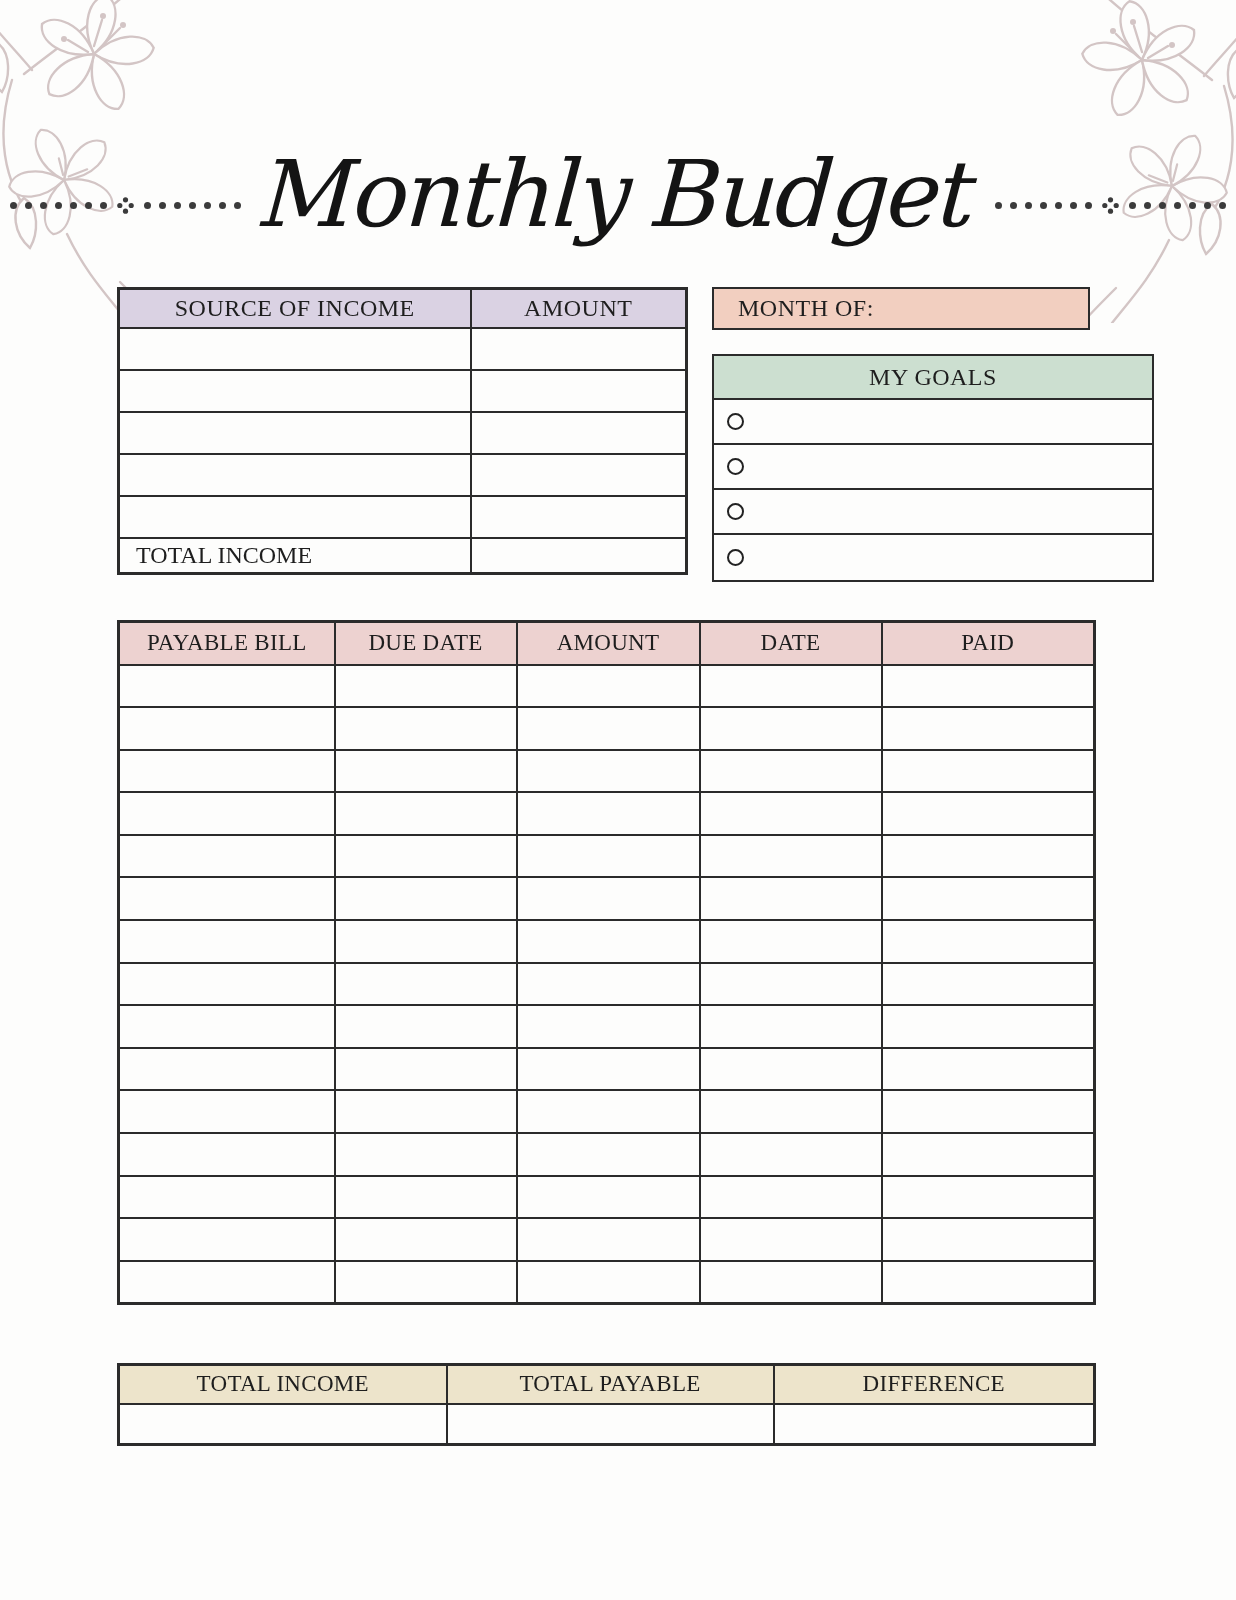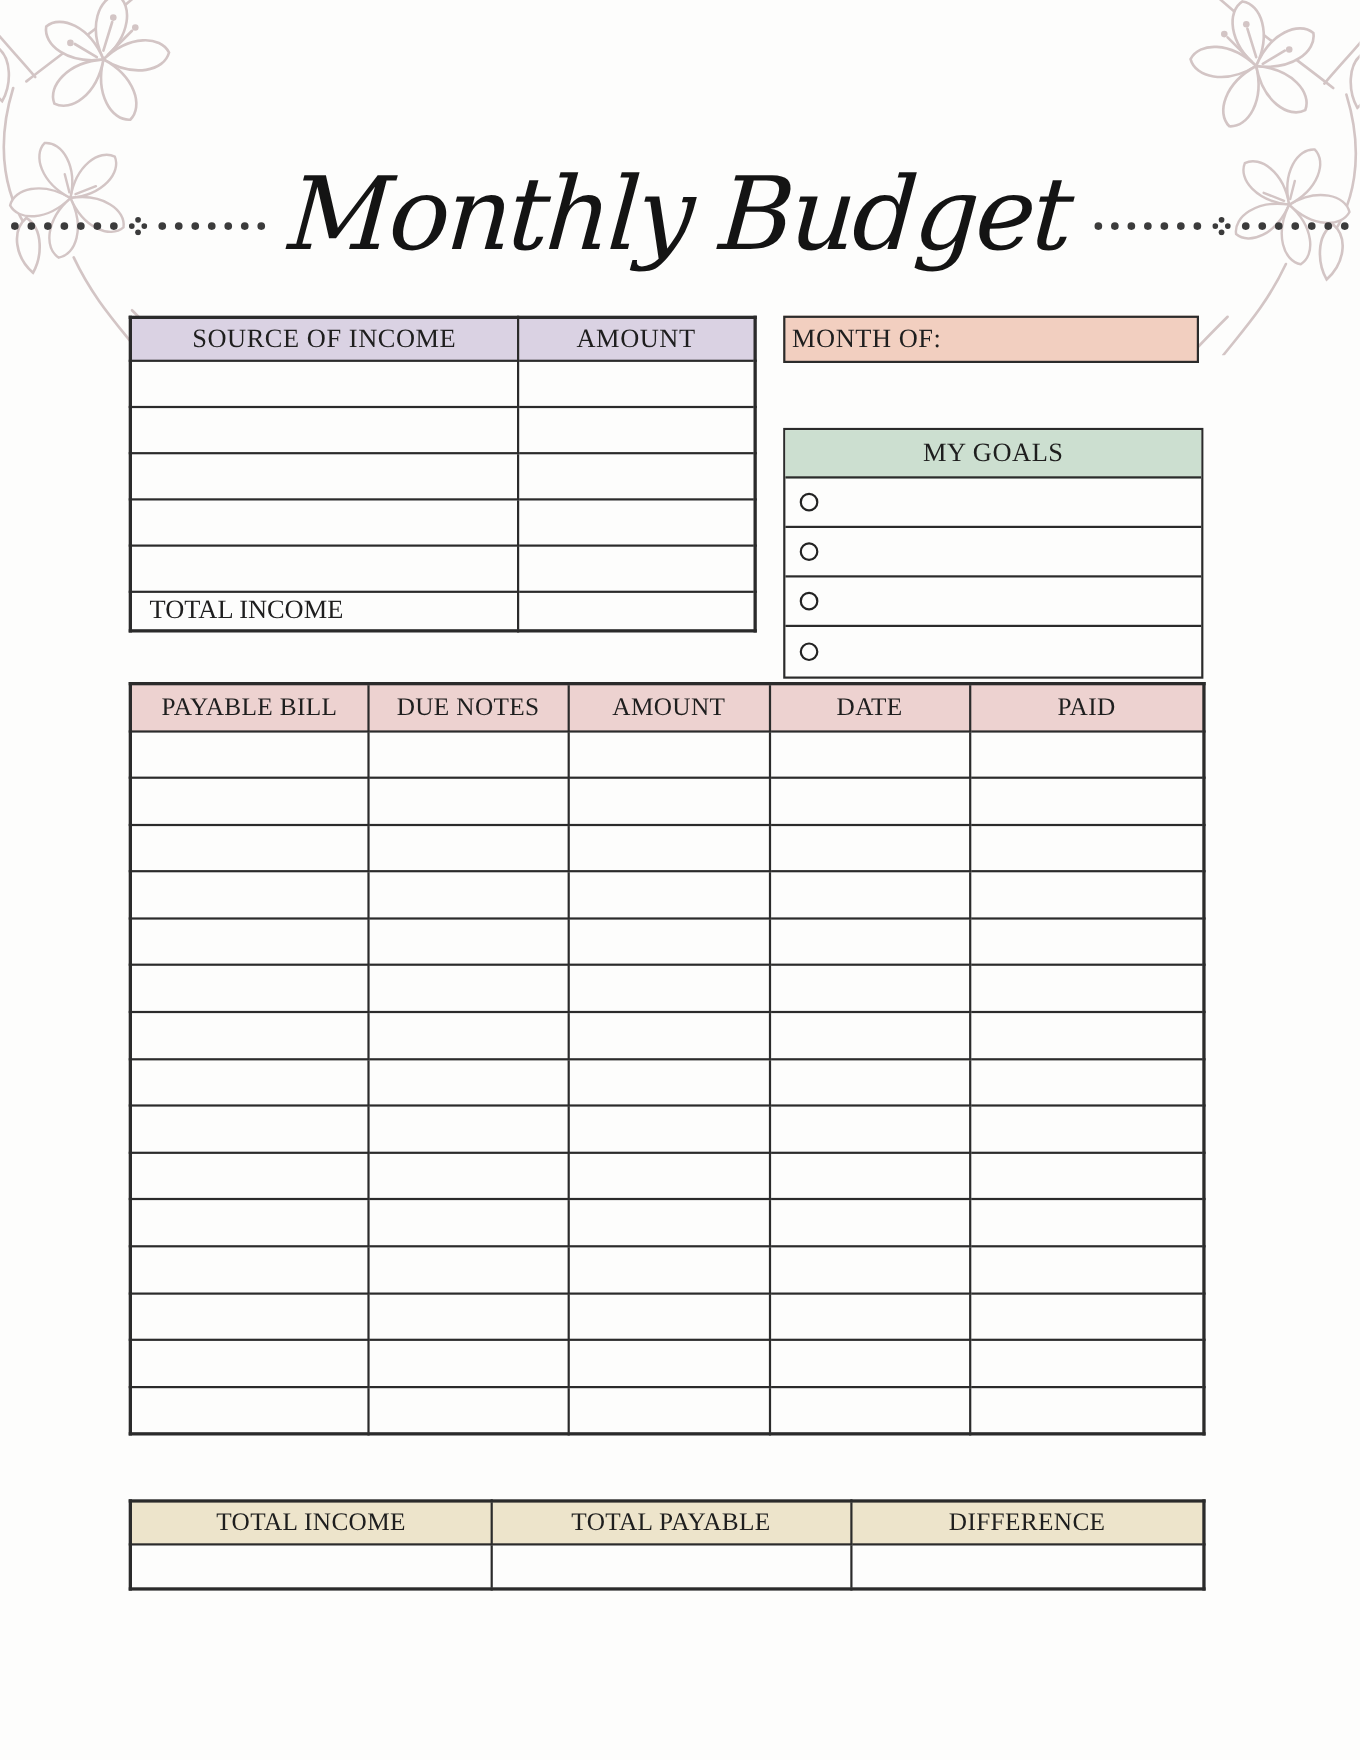--- a/index.html
+++ b/index.html
@@ -42,24 +42,24 @@
   
   .income-table{left:117px;top:287px;width:568px;}
   .income-table th{height:39px;background:var(--c-lavender);font-size:24px;letter-spacing:.5px;margin-top:10px;}
   .income-table td{height:42px;}
   .income-table .total-row td{height:36px;}
   .total-label{font-size:24px;text-align:left;padding-left:16px;}
   
   .month-box{
     position:absolute;left:712px;top:287px;width:378px;height:43px;
     background:var(--c-peach);border:2px solid var(--c-border);
-    display:flex;align-items:center;padding-left:6px;font-size:24px;letter-spacing:.5px;
+    display:flex;align-items:center;padding-left:24px;font-size:24px;letter-spacing:.5px;
   }
   
-  .goals-box{position:absolute;left:712px;top:354px;width:382px;border:2px solid var(--c-border);background:var(--c-page_bg);margin-top:35px;}
+  .goals-box{position:absolute;left:712px;top:354px;width:442px;border:2px solid var(--c-border);background:var(--c-page_bg);}
   .goals-header{height:44px;background:var(--c-green);border-bottom:2px solid var(--c-border);
     display:flex;align-items:center;justify-content:center;font-size:24px;letter-spacing:.5px;}
   .goal-row{height:45px;border-bottom:2px solid var(--c-border);display:flex;align-items:center;}
   .goal-row:last-child{border-bottom:none;}
   .goal-circle{width:17px;height:17px;border:2px solid #222;border-radius:50%;margin-left:13px;background:transparent;}
   
   .bills-table{left:117px;top:620px;width:976px;border-radius:14px;}
   .bills-table th{height:43px;background:var(--c-pink);font-size:23px;letter-spacing:.3px;}
   .bills-table td{height:42.6px;}
   
@@ -257,21 +257,21 @@
   <colgroup>
     <col style="width:216px">
       <col style="width:182px">
       <col style="width:183px">
       <col style="width:182px">
       <col style="width:213px">
   </colgroup>
   <thead>
     <tr>
         <th>PAYABLE BILL</th>
-        <th>DUE NOTES</th>
+        <th>DUE DATE</th>
         <th>AMOUNT</th>
         <th>DATE</th>
         <th>PAID</th>
       </tr>
   </thead>
   <tbody>
       <tr>
         <td></td>
         <td></td>
         <td></td>

